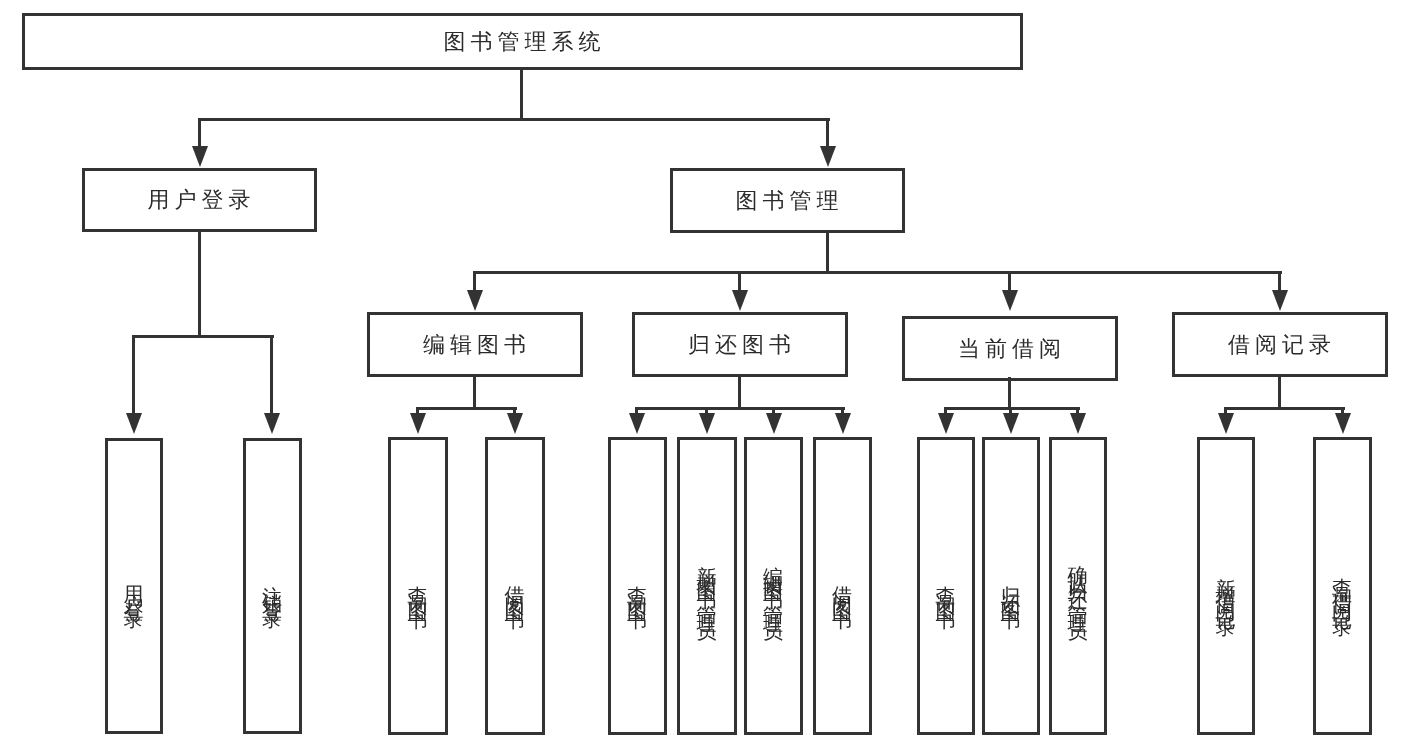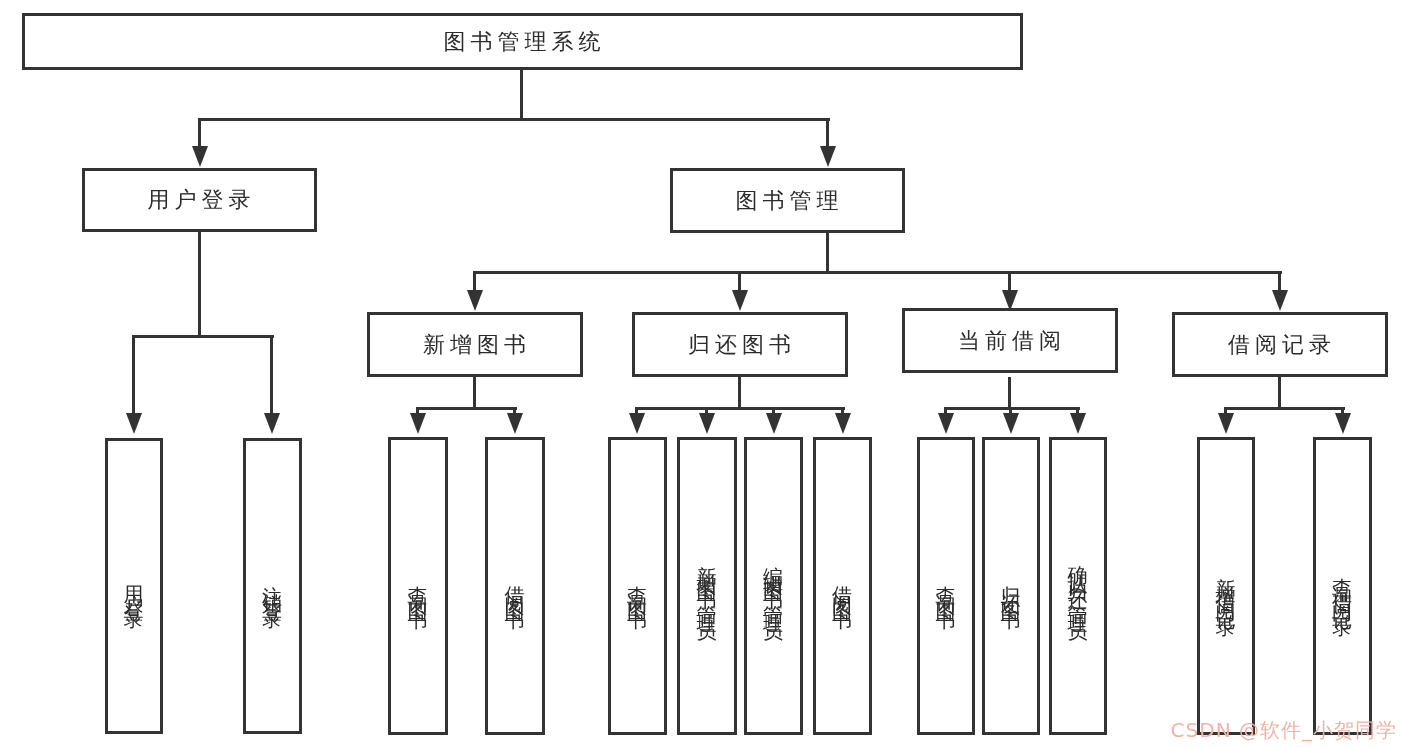--- a/index.html
+++ b/index.html
@@ -41,28 +41,28 @@
 
   <div class="box hbox" style="left:82px;top:168px;width:235px;height:64px">
     <span class="lbl">用户登录</span>
   </div>
 
   <div class="box hbox" style="left:670px;top:168px;width:235px;height:65px">
     <span class="lbl">图书管理</span>
   </div>
 
   <div class="box hbox" style="left:367px;top:312px;width:216px;height:65px">
-    <span class="lbl">新增图书</span>
+    <span class="lbl">编辑图书</span>
   </div>
 
   <div class="box hbox" style="left:632px;top:312px;width:216px;height:65px">
     <span class="lbl">归还图书</span>
   </div>
 
-  <div class="box hbox" style="left:902px;top:308px;width:216px;height:65px">
+  <div class="box hbox" style="left:902px;top:316px;width:216px;height:65px">
     <span class="lbl">当前借阅</span>
   </div>
 
   <div class="box hbox" style="left:1172px;top:312px;width:216px;height:65px">
     <span class="lbl">借阅记录</span>
   </div>
 
   <div class="box vbox" style="left:105px;top:438px;width:58px;height:296px">
     <span>用户登录</span>
   </div>
@@ -159,14 +159,13 @@
   <div class="vline" style="left:1076px;top:407px;height:10px"></div>
   <div class="tri" style="left:1070px;top:413px"></div>
 
   <div class="vline" style="left:1278px;top:377px;height:33px"></div>
   <div class="hline" style="left:1224px;top:407px;width:121px"></div>
   <div class="vline" style="left:1224px;top:407px;height:10px"></div>
   <div class="tri" style="left:1218px;top:413px"></div>
   <div class="vline" style="left:1341px;top:407px;height:10px"></div>
   <div class="tri" style="left:1335px;top:413px"></div>
 
-  <div class="watermark">CSDN @软件_小贺同学</div>
 </div>
 
 </body></html>

